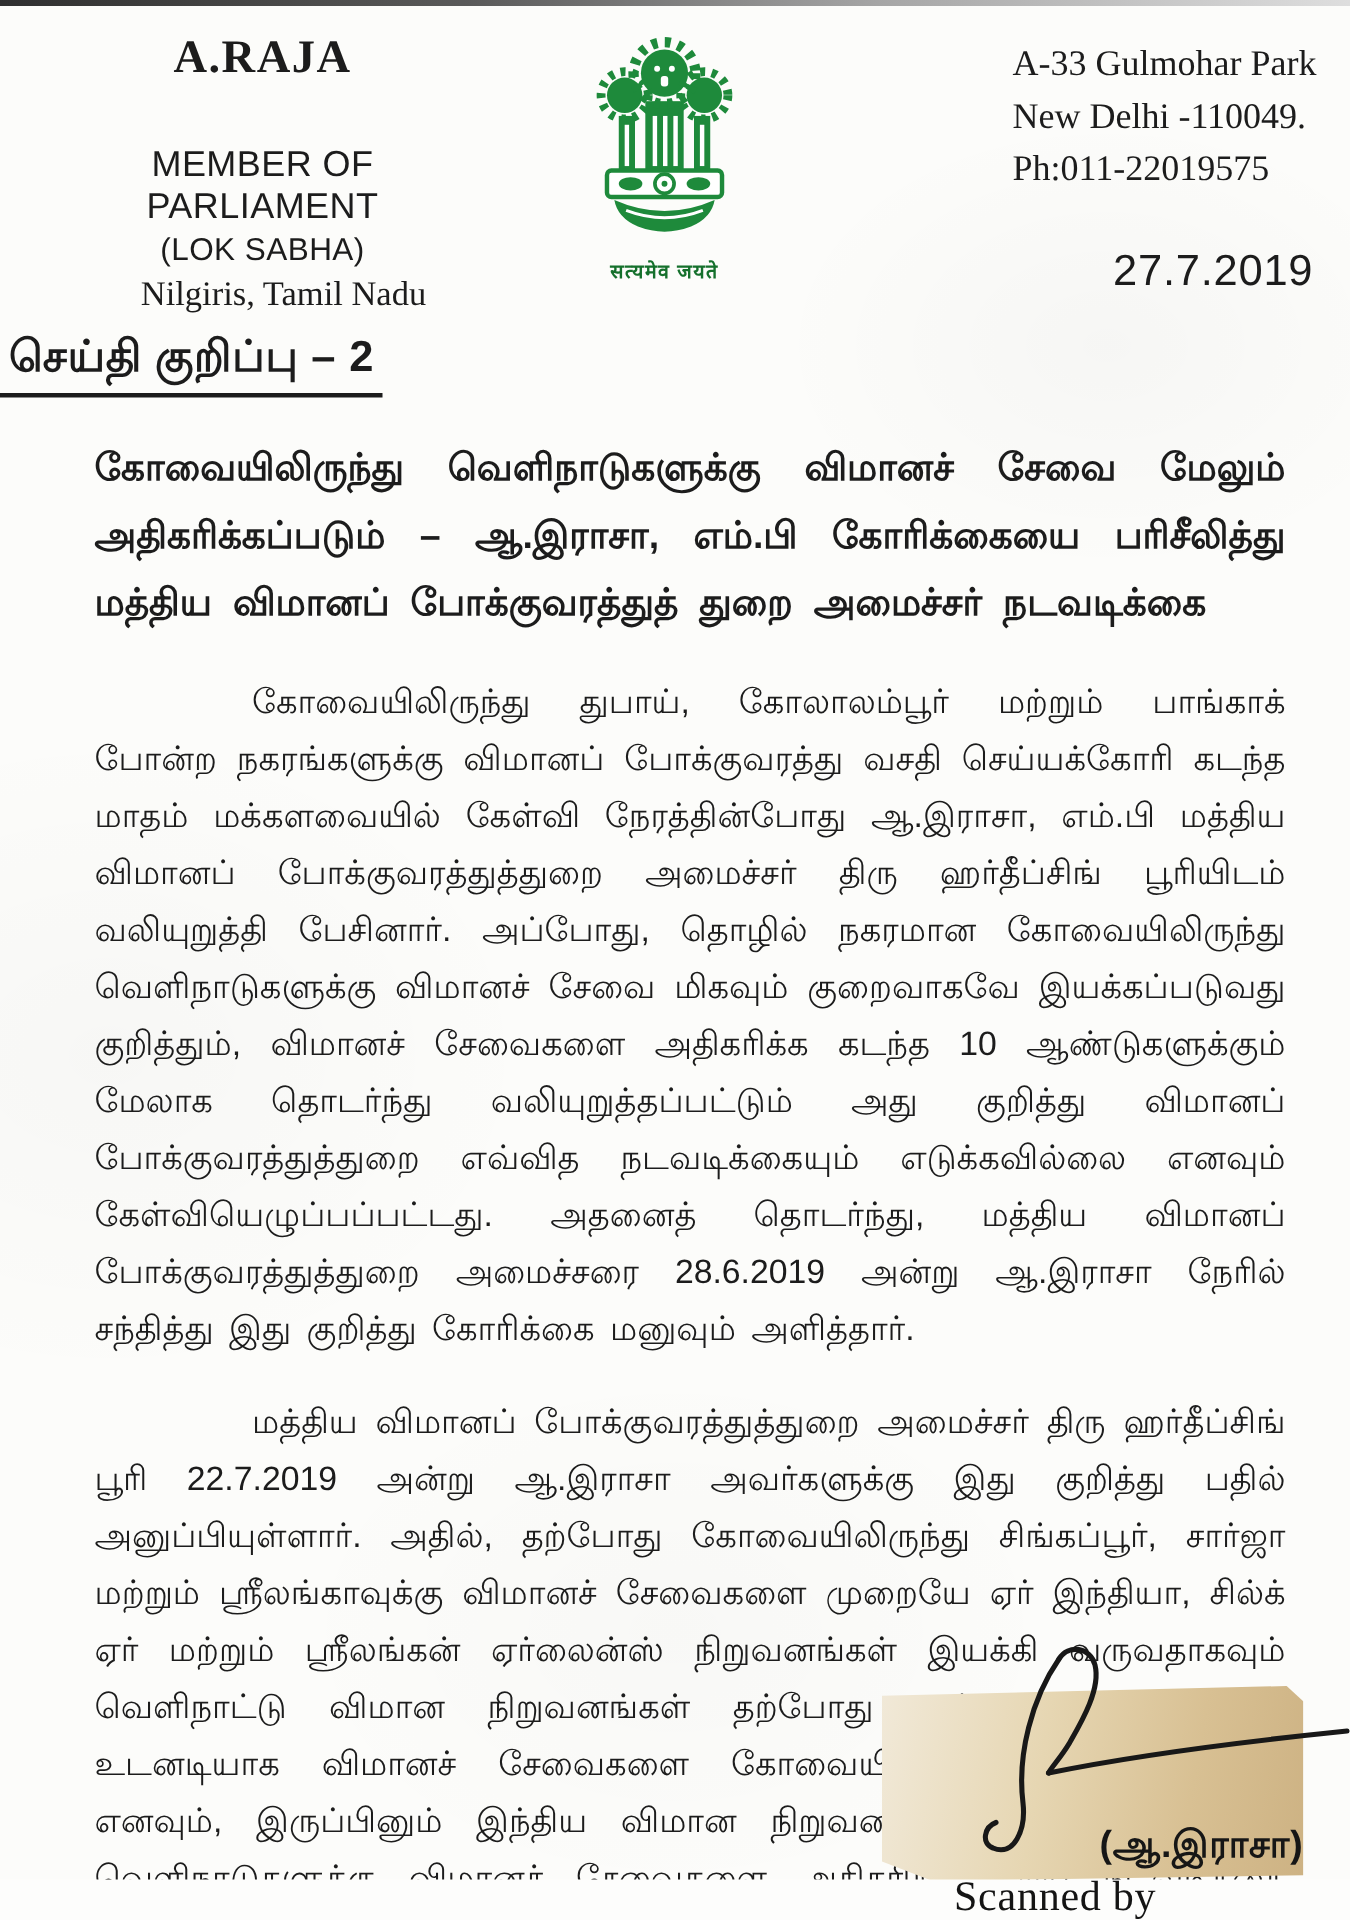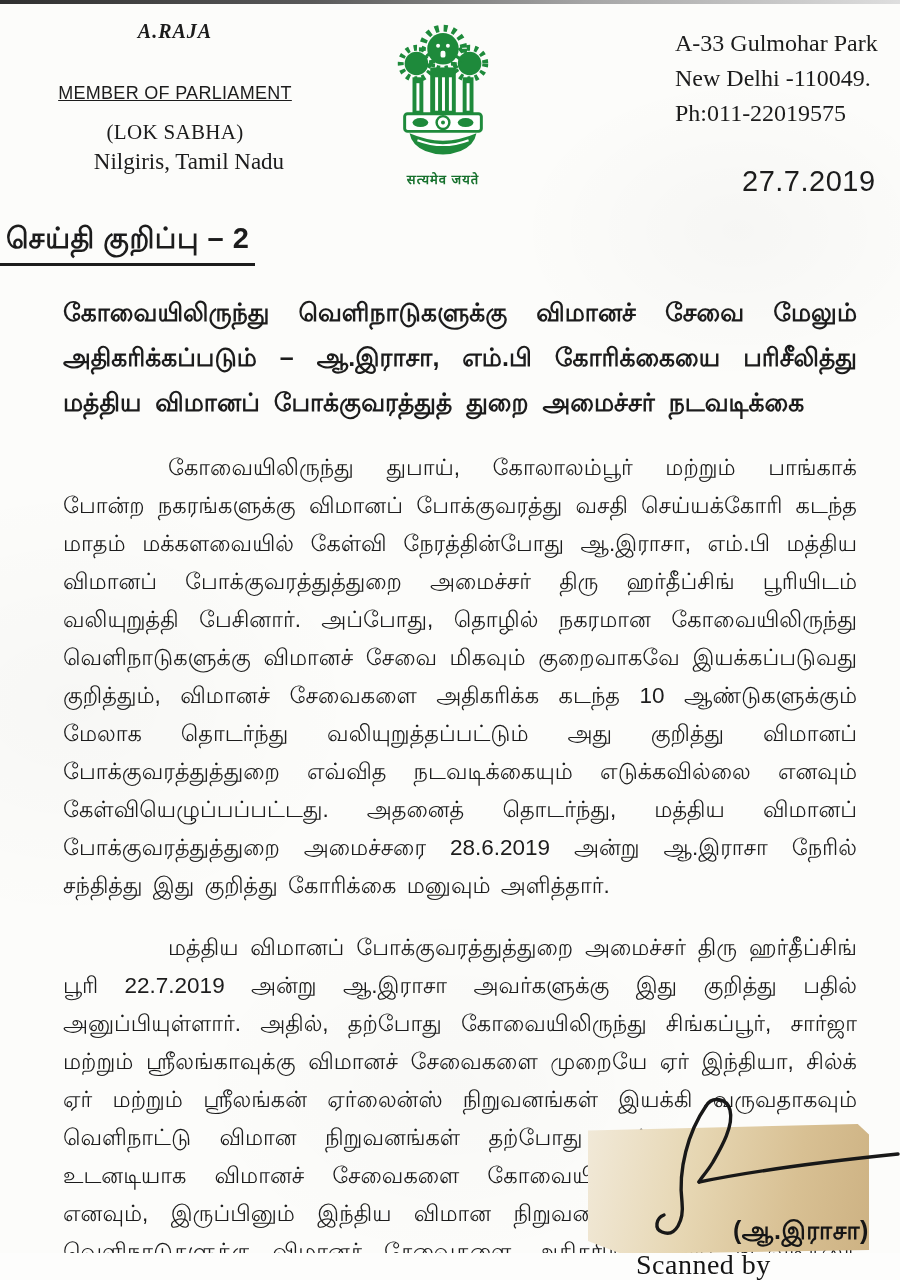--- a/index.html
+++ b/index.html
@@ -16,23 +16,23 @@
       radial-gradient(ellipse 380px 260px at 50% 85%, rgba(0,0,0,0.015), transparent 70%),
       #fcfcfa;
     color:#1c1c1c;
   }
   .top-edge{
     position:absolute;top:0;left:0;right:0;height:4px;
     background:linear-gradient(to right,#2f2f2f 0%,#5a5a5a 35%,#a5a5a5 65%,#dedede 100%);
   }
   
   .hdr-left{position:absolute;left:30px;top:20px;width:290px;text-align:center;}
-  .hdr-name{font-family:"Liberation Serif",serif;font-weight:bold;font-size:20px;letter-spacing:1px;font-style:italic;}
-  .hdr-mop{margin-top:40px;font-size:18px;letter-spacing:.3px;text-decoration:underline;}
-  .hdr-lok{font-size:21px;margin-top:16px;letter-spacing:.3px;font-family:Liberation Serif, serif;}
+  .hdr-name{font-family:"Liberation Serif",serif;font-weight:bold;font-size:31px;letter-spacing:1px;}
+  .hdr-mop{margin-top:40px;font-size:24px;letter-spacing:.3px;}
+  .hdr-lok{font-size:21px;margin-top:3px;letter-spacing:.3px;}
   .hdr-nilgiris{font-family:"Liberation Serif",serif;font-size:23px;margin-top:4px;margin-left:28px;}
   .emblem{position:absolute;left:383px;top:20px;width:120px;text-align:center;}
   .emblem-caption{font-size:13px;font-weight:bold;color:#15702c;letter-spacing:1px;margin-top:-2px;}
   .hdr-right{position:absolute;left:675px;top:26px;width:250px;font-family:"Liberation Serif",serif;font-size:24px;line-height:35px;}
   .hdr-date{position:absolute;left:742px;top:165px;font-size:29px;font-weight:normal;letter-spacing:.5px;}
   
   .doc-title{position:absolute;left:0;right:0;top:222px;text-align:left;}
   .doc-title span{
     display:inline-block;font-weight:bold;font-size:29px;
     border-bottom:3px solid #1c1c1c;padding:0 6px 4px 6px;letter-spacing:.5px;

